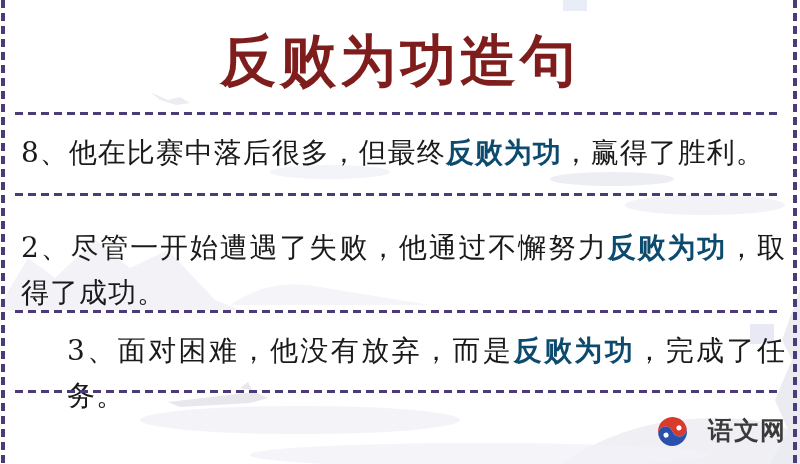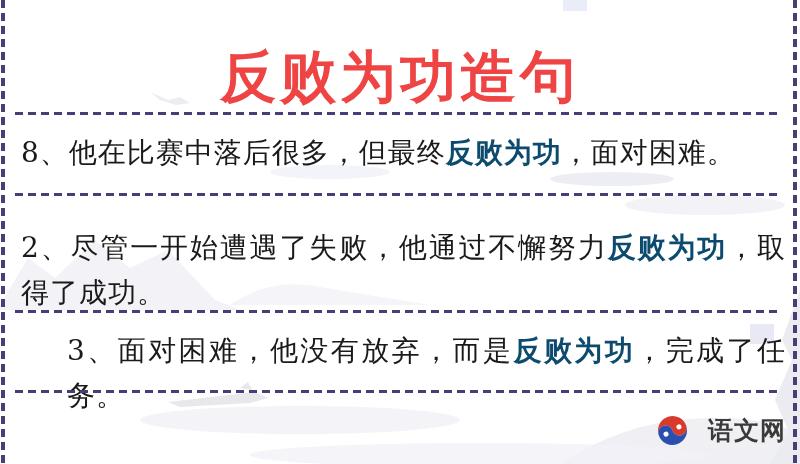--- a/index.html
+++ b/index.html
@@ -24,38 +24,38 @@
     position:absolute;left:15px;width:763px;height:3px;
     background:repeating-linear-gradient(90deg,#4B3B76 0 8px,transparent 8px 13px);
   }
   .divider.d1{top:112px;}
   .divider.d2{top:193px;}
   .divider.d3{top:310px;}
   .divider.d4{top:390px;}
 
   .title{
     position:absolute;top:20px;left:0;right:0;
-    margin:16px;text-align:center;
+    margin:0;text-align:center;
     font-size:56px;line-height:80px;font-weight:900;
-    color:#ef4444;letter-spacing:4px;
+    color:#7f1d1d;letter-spacing:4px;
   }
   .sentence{
     position:absolute;left:21px;right:14px;margin:0;
     font-size:28px;line-height:45px;
     color:#1a1a1a;letter-spacing:1px;
     text-align:justify;
   }
   .sentence .kw{color:#0c4a6e;font-weight:700;}
   .s1{top:130px;}
   .s2{top:225px;}
   .s3{top:328px;margin-left:46px;}
 
   .logo{
     position:absolute;right:14px;top:414px;
-    display:flex;align-items:center;gap:20px;
+    display:flex;align-items:flex-end;gap:20px;
   }
   .logo .site-name{
     font-family:"Liberation Sans", sans-serif;
     font-size:25px;font-weight:700;color:#3a3a3a;letter-spacing:1px;
   }
 </style>
 </head>
 <body>
 
 <div class="sheet">
@@ -76,21 +76,21 @@
     <ellipse cx="480" cy="455" rx="230" ry="12" fill="#f1f1f7" opacity="0.8"></ellipse>
   </svg>
 
   <div class="vborder left"></div>
   <div class="vborder right"></div>
 
   <h1 class="title">反败为功造句</h1>
 
   <div class="divider d1"></div>
 
-  <p class="sentence s1"><span>8、他在比赛中落后很多，但最终</span><span class="kw">反败为功</span><span>，面对困难。</span></p>
+  <p class="sentence s1"><span>8、他在比赛中落后很多，但最终</span><span class="kw">反败为功</span><span>，赢得了胜利。</span></p>
 
   <div class="divider d2"></div>
 
   <p class="sentence s2"><span>2、尽管一开始遭遇了失败，他通过不懈努力</span><span class="kw">反败为功</span><span>，取得了成功。</span></p>
 
   <div class="divider d3"></div>
 
   <p class="sentence s3"><span>3、面对困难，他没有放弃，而是</span><span class="kw">反败为功</span><span>，完成了任务。</span></p>
 
   <div class="divider d4"></div>

